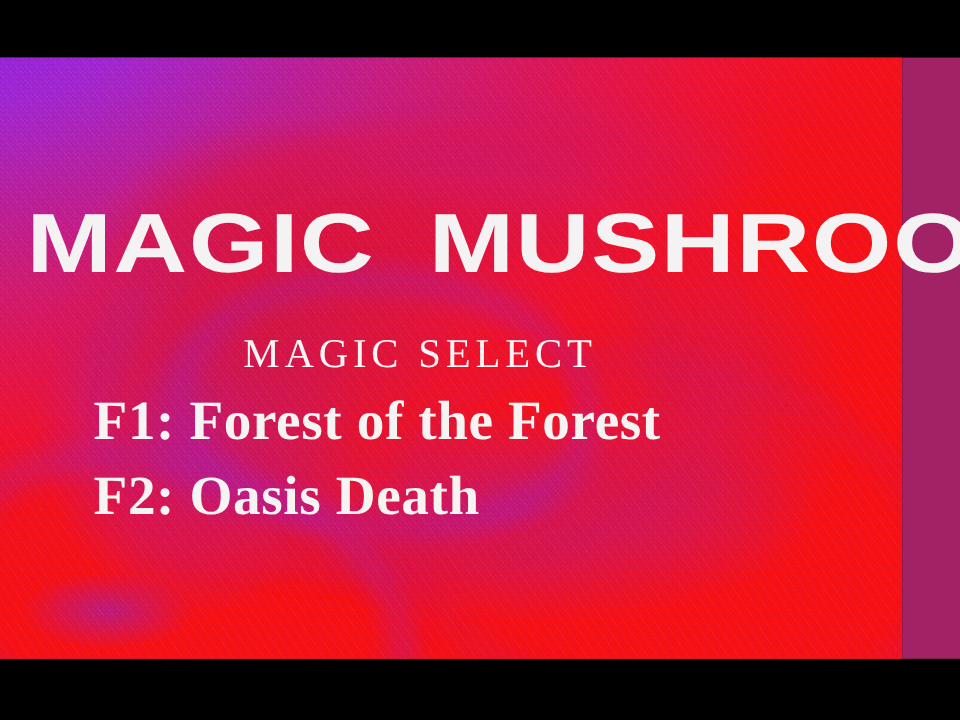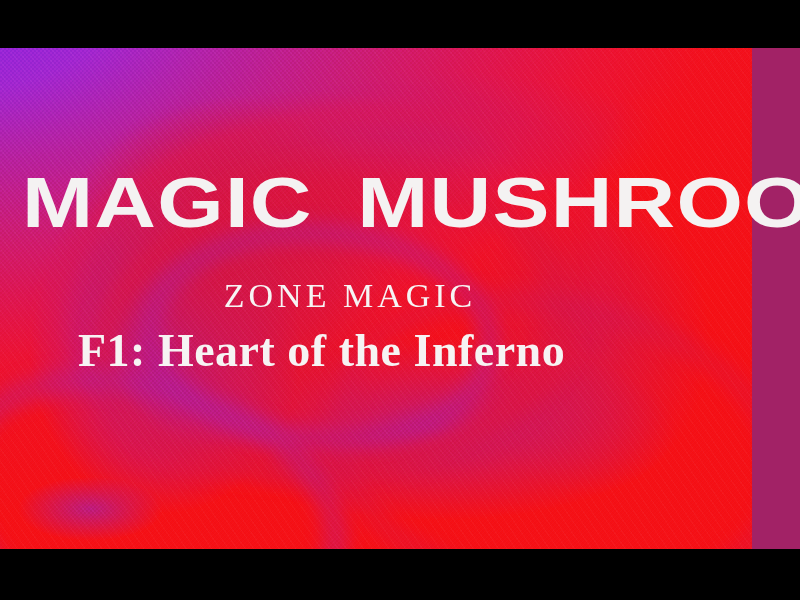--- a/index.html
+++ b/index.html
@@ -224,21 +224,22 @@
     <div class="plasma-dither2"></div>
     <div class="plasma-dither"></div>
   </div>
 
   <div class="side-strip"></div>
 
   <div class="text-layer">
 
     <div class="game-title">MAGIC  MUSHROOM</div>
 
-    <div class="zone-subtitle">ZONE MAGIC</div>
+    <div class="zone-subtitle">MAGIC SELECT</div>
 
     <div class="zone-menu">
-      <div class="zone-entry">F1: Heart of the Inferno</div>
+      <div class="zone-entry">F1: Forest of the Forest</div>
+      <div class="zone-entry">F2: Oasis Death</div>
     </div>
 
   </div>
 
 </div>
 
 </body></html>

